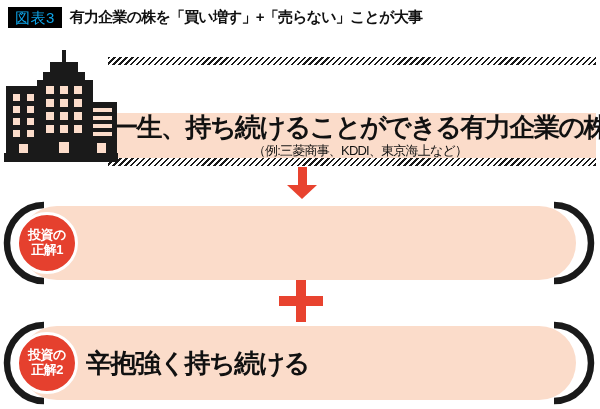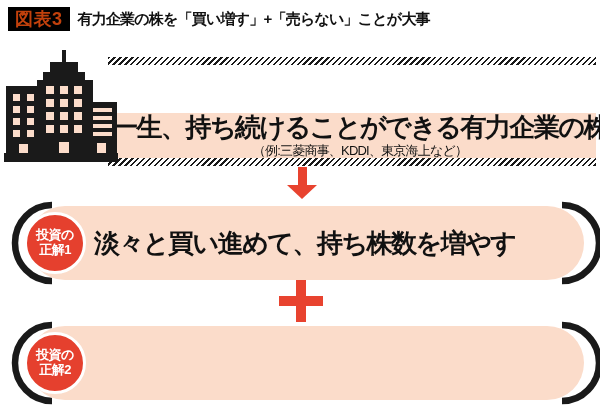--- a/index.html
+++ b/index.html
@@ -3,21 +3,21 @@
 <meta charset="utf-8">
 <style>
   html,body{margin:0;padding:0;background:#fff;}
   .stage{
     position:relative;width:600px;height:409px;overflow:hidden;background:#fff;
     font-family:"Liberation Sans",sans-serif;color:#111;
   }
   
   .header{position:absolute;left:8px;top:7px;display:flex;align-items:center;gap:8px;}
   .fig-badge{
-    background:#000;color:#c2410c;font-size:18px;font-weight:bold;
+    background:#000;color:#0ea5e9;font-size:15px;font-weight:normal;
     padding:3px 7px;line-height:1;letter-spacing:0.5px;white-space:nowrap;
   }
   .fig-title{font-size:15px;font-weight:bold;letter-spacing:-0.8px;white-space:nowrap;}
   
   .banner{position:absolute;left:108px;top:57px;right:4px;height:106px;display:flex;flex-direction:column;}
   .hatch{
     height:8px;flex:0 0 8px;
     background:repeating-linear-gradient(135deg,#1a1a1a 0 1.6px,#ffffff 1.6px 4.2px);
   }
   .banner-body{
@@ -29,21 +29,21 @@
   
   .building{position:absolute;left:4px;top:50px;width:114px;height:113px;}
   
   .down-arrow{position:absolute;left:287px;top:167px;width:30px;height:32px;}
   .down-arrow .shaft{position:absolute;left:10.5px;top:0;width:9px;height:19px;background:#e8432f;}
   .down-arrow .head{
     position:absolute;left:0;top:18px;width:0;height:0;
     border-left:15px solid transparent;border-right:15px solid transparent;border-top:14px solid #e8432f;
   }
   
-  .step-box{position:absolute;left:8px;width:556px;height:84px;}
+  .step-box{position:absolute;left:0;width:556px;height:84px;}
   .step-box.first{top:201px;}
   .step-box.second{top:321px;}
   .paren{position:absolute;top:0;width:46px;height:84px;}
   .paren.left{left:2px;}
   .paren.right{left:550px;}
   .pill{
     position:absolute;left:20px;top:5px;width:556px;height:74px;
     background:#fbdcca;border-radius:37px;
   }
   .step-badge{
@@ -132,35 +132,35 @@
       <path d="M42 4 A37 38 0 0 0 42 80" fill="none" stroke="#1a1a1a" stroke-width="6.5"></path>
     </svg>
     <svg class="paren right" viewBox="0 0 46 84" aria-hidden="true">
       <path d="M4 4 A37 38 0 0 1 4 80" fill="none" stroke="#1a1a1a" stroke-width="6.5"></path>
     </svg>
     <div class="pill"></div>
     <div class="step-badge">
       <span>投資の</span>
       <span>正解1</span>
     </div>
-    <div class="step-text">淡々と買い進めて、持ち株数を増やす</div>
   </div>
 
   <div class="plus-sign">
     <div class="h"></div>
       <div class="v"></div>
   </div>
 
   <div class="step-box second">
     <svg class="paren left" viewBox="0 0 46 84" aria-hidden="true">
       <path d="M42 4 A37 38 0 0 0 42 80" fill="none" stroke="#1a1a1a" stroke-width="6.5"></path>
     </svg>
     <svg class="paren right" viewBox="0 0 46 84" aria-hidden="true">
       <path d="M4 4 A37 38 0 0 1 4 80" fill="none" stroke="#1a1a1a" stroke-width="6.5"></path>
     </svg>
     <div class="pill"></div>
     <div class="step-badge">
       <span>投資の</span>
       <span>正解2</span>
     </div>
+    <div class="step-text">辛抱強く持ち続ける</div>
   </div>
 
 </div>
 
 </body></html>

